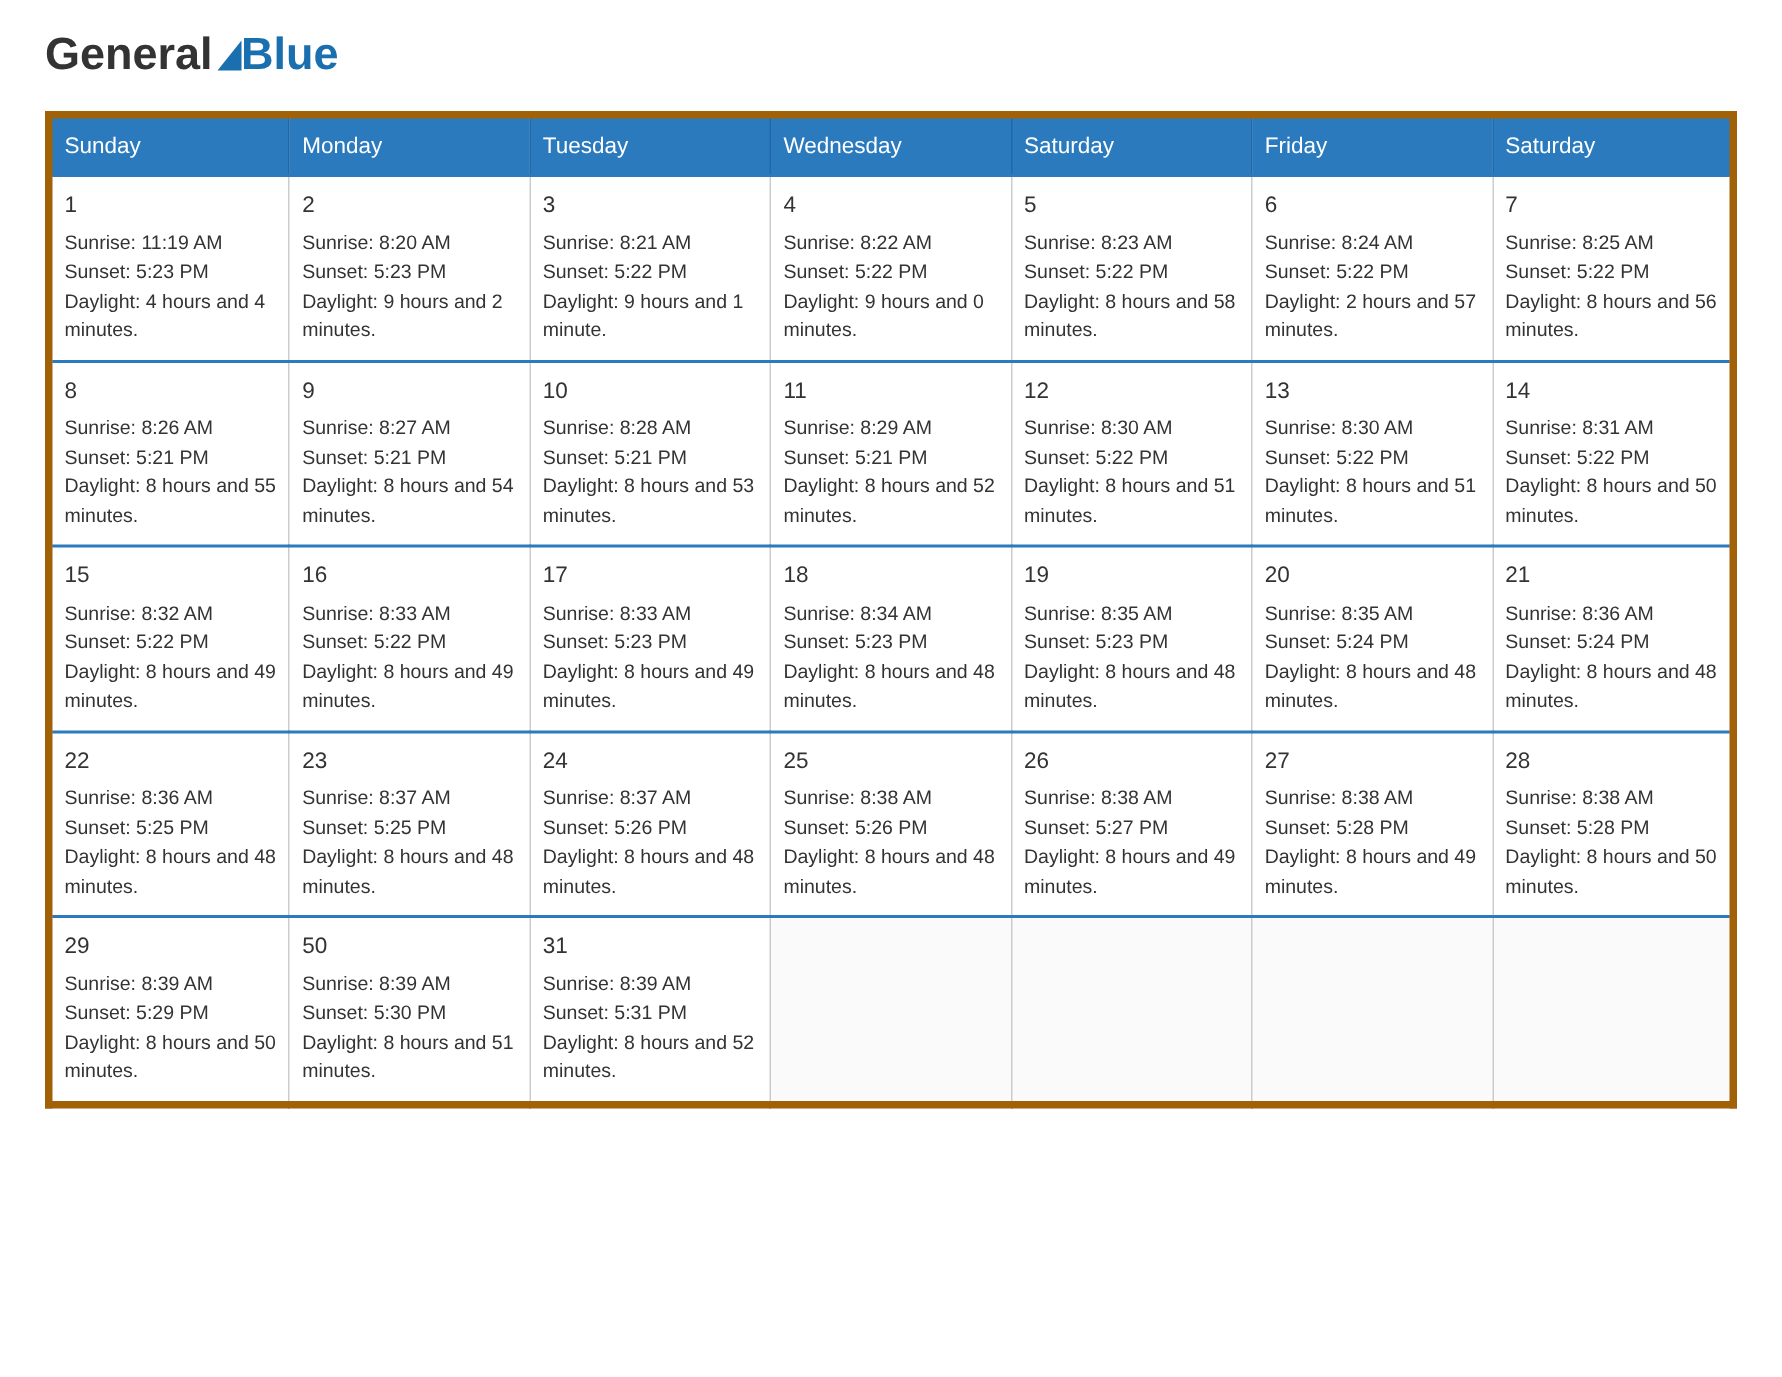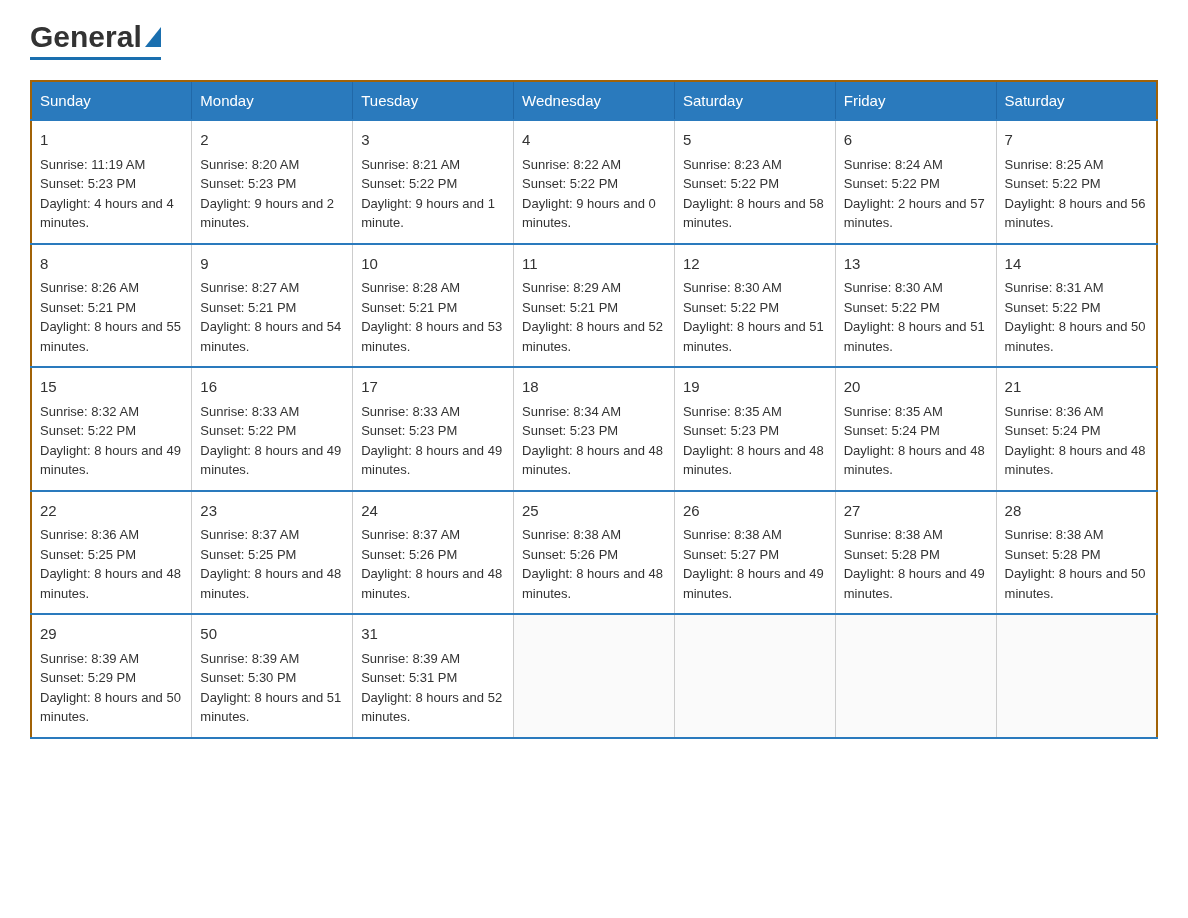--- a/index.html
+++ b/index.html
@@ -27,21 +27,21 @@
       line-height: 1.1;
     }
     .location {
       font-size: 22px;
       color: #555;
       margin-top: 4px;
     }
     .calendar {
       width: 100%;
       border-collapse: collapse;
-      border: 2px solid #a16207;
+      border: 5px solid #a16207;
     }
     .calendar th {
       background: #2a7abd;
       color: white;
       padding: 10px 8px;
       font-size: 15px;
       font-weight: normal;
       text-align: left;
       border: 1px solid #2068a8;
     }
@@ -61,21 +61,21 @@
       margin-bottom: 3px;
     }
     .calendar tr {
       border-bottom: 2px solid #2a7abd;
     }
     .calendar td.empty {
       background: #fafafa;
     }
     .logo-wrapper {
       display: flex;
-      flex-direction: column;
+      flex-direction: row;
     }
     .logo-top-line {
       display: flex;
       align-items: center;
       gap: 0px;
     }
     .general-text {
       font-size: 30px;
       font-weight: bold;
       color: #333;
@@ -105,20 +105,21 @@
   </style>
 </head>
 <body>
 
 <div class="header">
   <div class="logo-wrapper">
     <div class="logo-top-line">
       <span class="general-text">General</span>
       <span class="blue-triangle"></span>
     </div>
+    <div class="blue-word">Blue</div>
     <div class="logo-underline"></div>
   </div>
   <div class="title-section">
     <div class="month-title"></div>
     <div class="location"></div>
   </div>
 </div>
 
 <table class="calendar">
   <thead>

